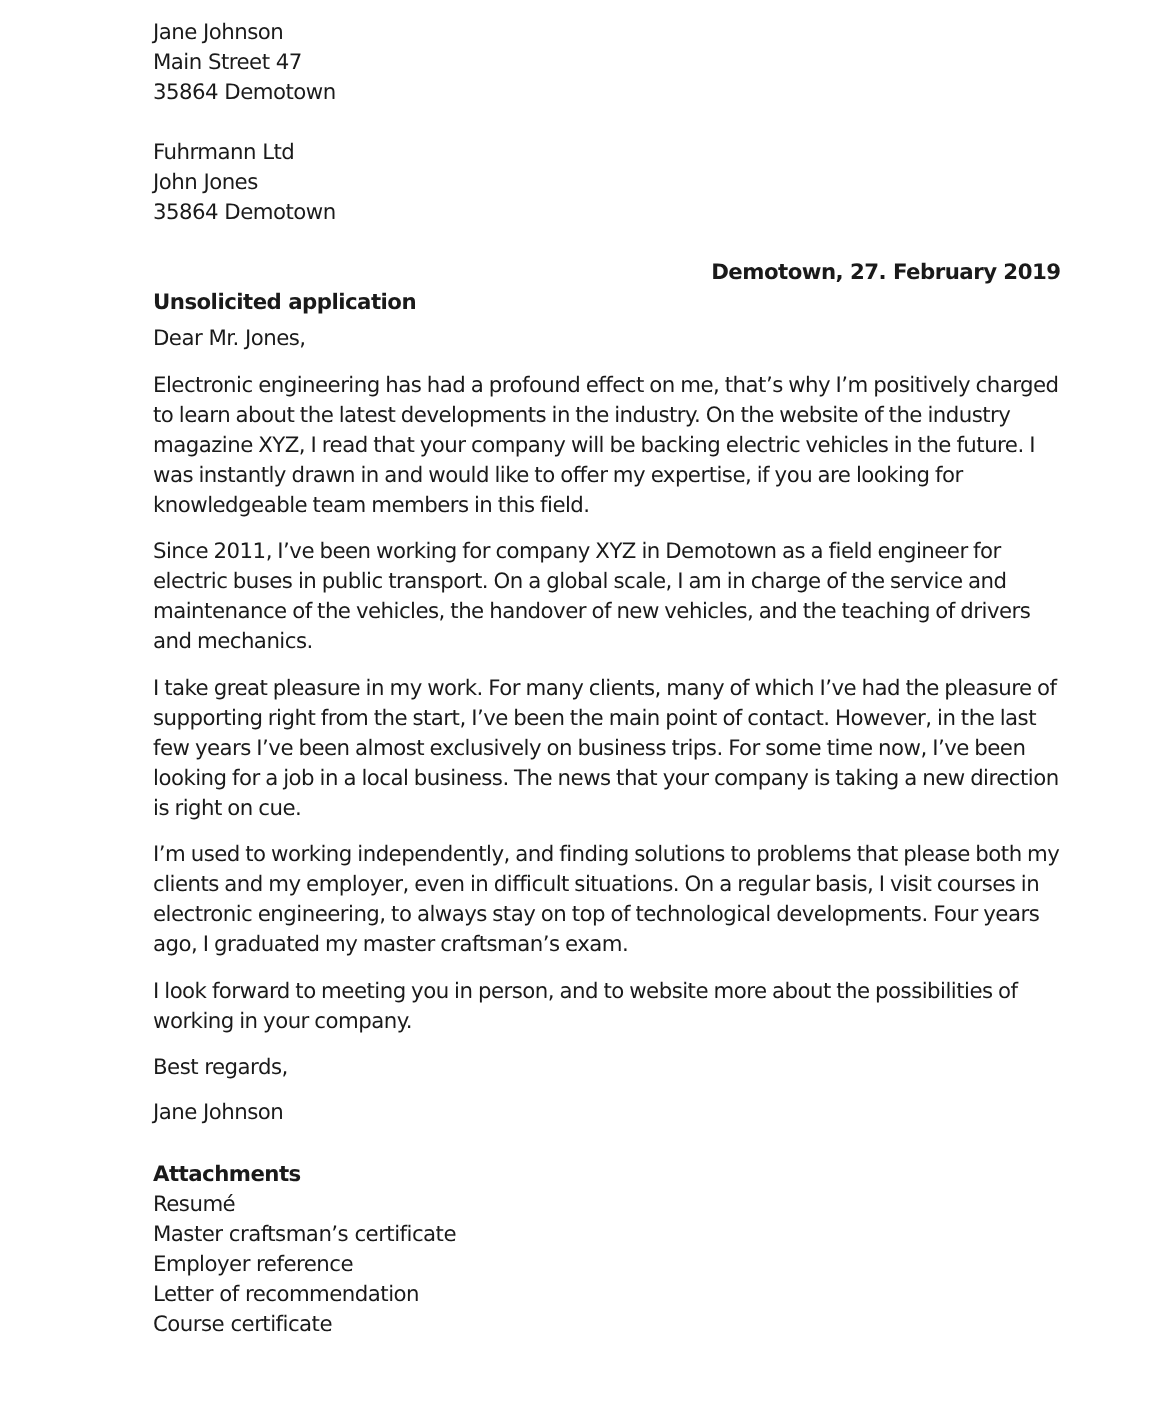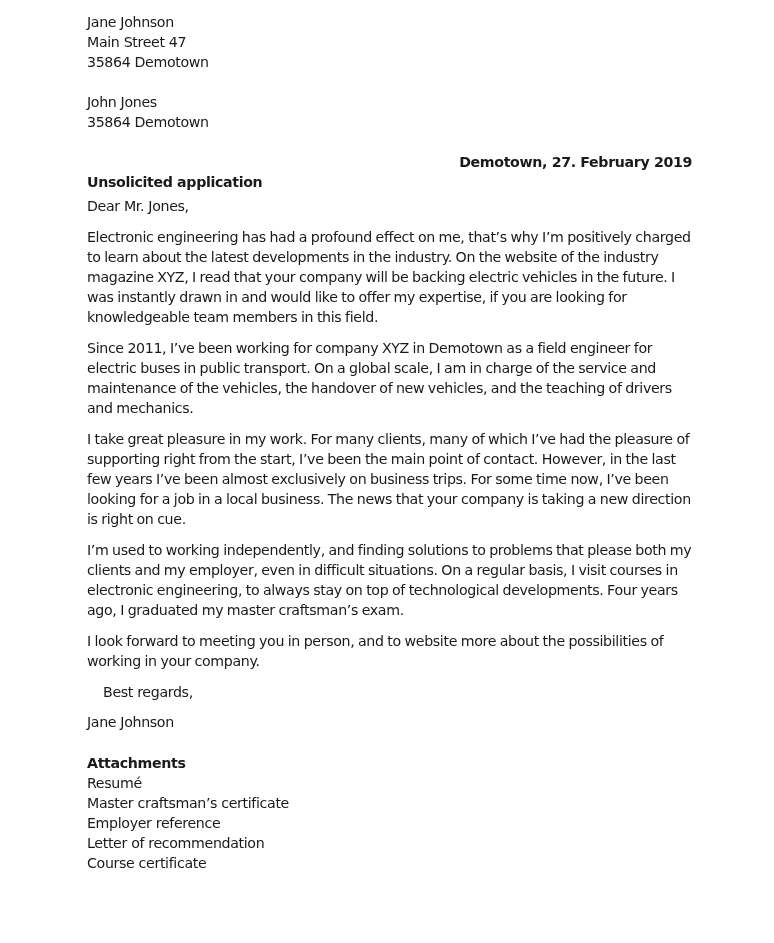--- a/index.html
+++ b/index.html
@@ -10,21 +10,21 @@
     body {
       width: 774px;
       height: 943px;
       overflow: hidden;
       position: relative;
       font-family: "DejaVu Sans", "Liberation Sans", sans-serif;
       color: #1a1a1a;
     }
     .page {
       position: absolute;
-      left: 87px;
+      left: 102px;
       top: 12px;
       width: 605px;
       font-size: 14.2px;
       line-height: 20px;
       letter-spacing: -0.35px;
     }
     .block { margin: 0; }
     .line { display: block; white-space: nowrap; }
     .gap-20 { height: 20px; }
     .date {
@@ -33,41 +33,42 @@
       font-weight: bold;
     }
     .subject {
       font-weight: bold;
     }
     .salutation { margin-top: 4px; }
     p.para {
       margin: 11px 0 0 0;
       word-spacing: -0.5px;
     }
-    .closing { margin-top: 11px; margin-left: 16px; }
+    .closing { margin-top: 11px; }
     .signature { margin-top: 10px; }
     .attach-title {
       margin-top: 21px;
       font-weight: bold;
     }
   </style>
 </head>
 <body>
 
 <div class="page">
 
   <div class="block">
     <span class="line">Jane Johnson</span>
     <span class="line">Main Street 47</span>
     <span class="line">35864 Demotown</span>
   </div>
 
   <div class="gap-20"></div>
 
   <div class="block">
+    <span class="line">Fuhrmann Ltd</span>
     <span class="line">John Jones</span>
     <span class="line">35864 Demotown</span>
   </div>
 
   <div class="gap-20"></div>
 
   <div class="date">Demotown, 27. February 2019</div>
 
   <div class="subject">Unsolicited application</div>
 

